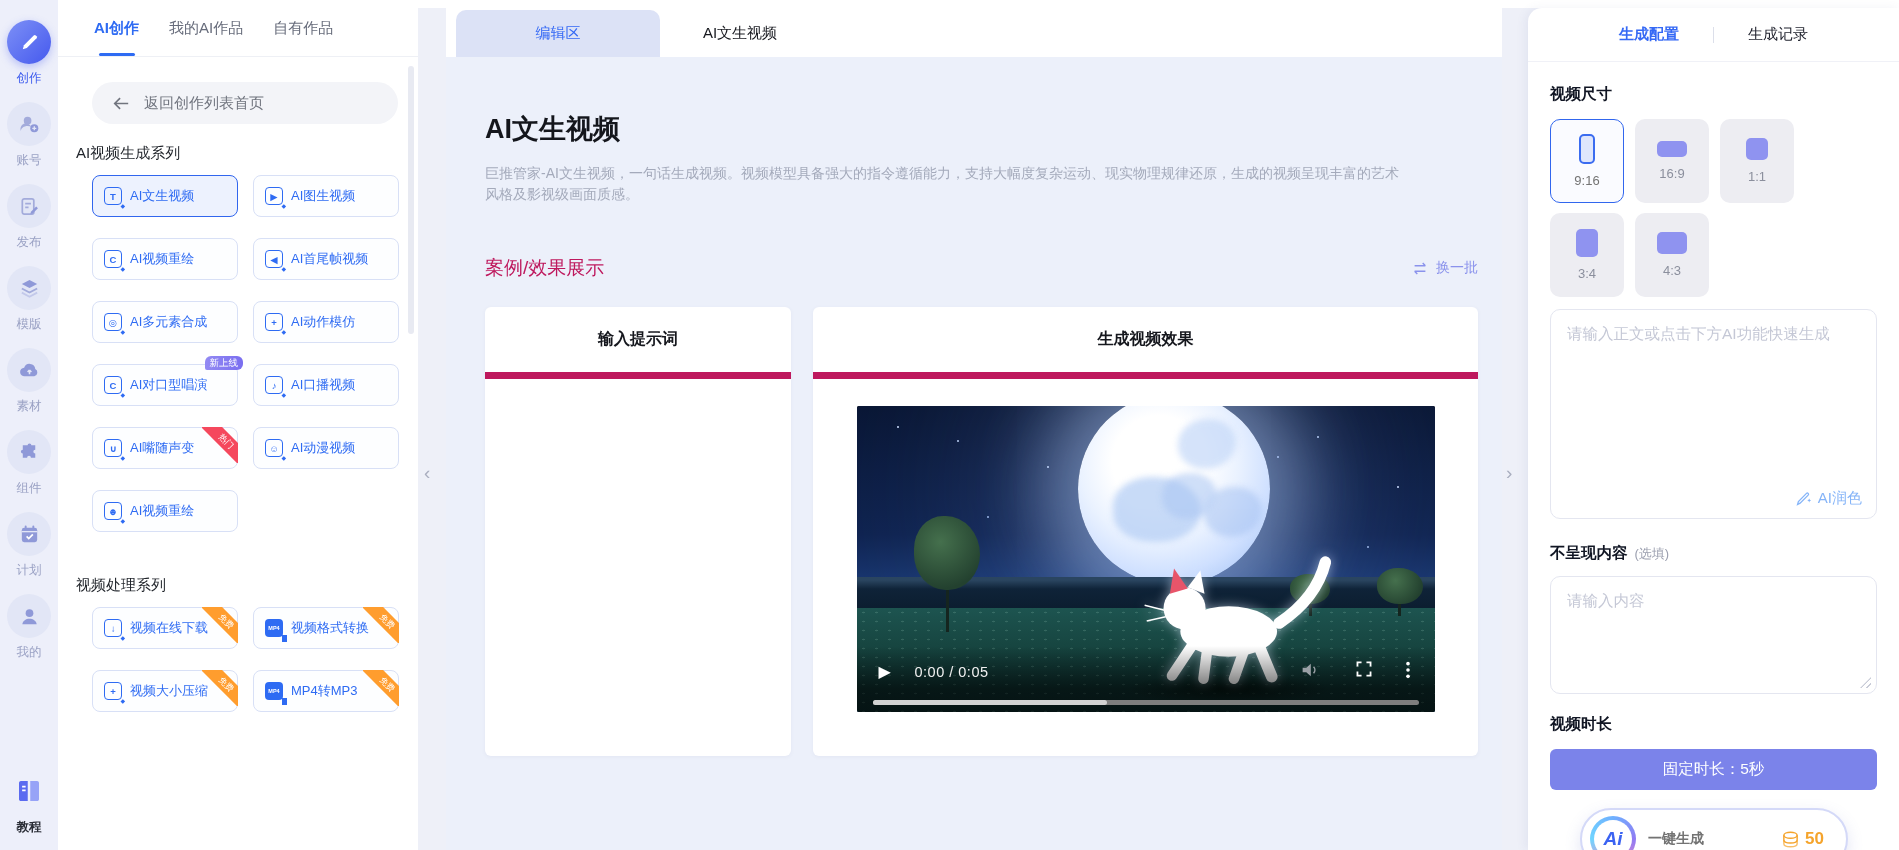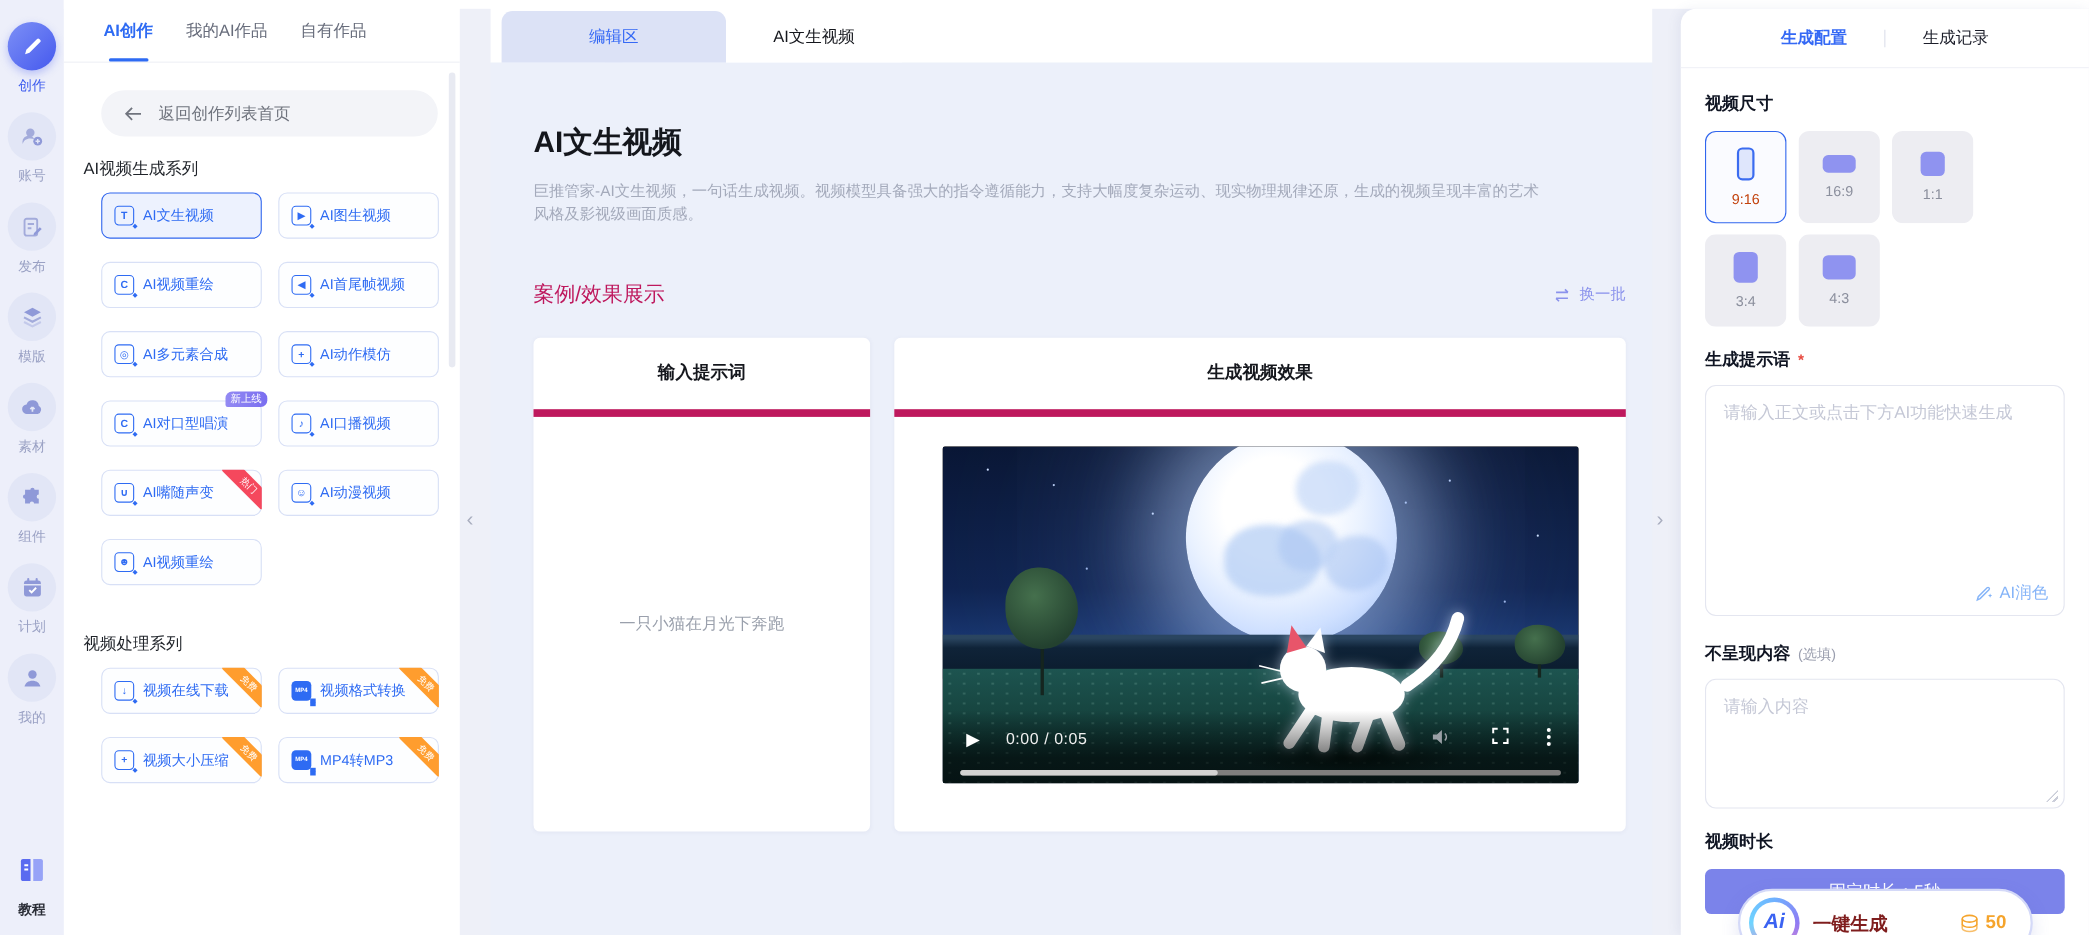--- a/index.html
+++ b/index.html
@@ -125,42 +125,42 @@
   .rp-h { font-size:15.5px; font-weight:700; color:#101523; display:flex; align-items:baseline; gap:7px; }
   .rp-h .req { color:#e8493f; font-size:14px; }
   .rp-h .hint { color:#9a9eae; font-size:13px; font-weight:400; }
   .size-grid { margin-top:14px; display:flex; flex-wrap:wrap; gap:10px 11px; }
   .size-card { width:74px; height:84px; border-radius:10px; background:#ededf2; display:flex; flex-direction:column;
                align-items:center; justify-content:center; gap:9px; cursor:pointer; border:1px solid transparent; }
   .size-card .shape { background:#8f93f0; border-radius:5px; }
   .size-card .sz-label { font-size:13px; color:#8b8f9d; }
   .size-card.selected { background:#fafbff; border:1px solid #3166ee; }
   .size-card.selected .shape { background:#dfe6fc; border:2px solid #3b6cf0; }
-  .size-card.selected .sz-label { color:#c2410c; }
+  .size-card.selected .sz-label { color:#737373; }
   .shape.s916 { width:16px; height:30px; } .shape.s169 { width:30px; height:16px; }
   .shape.s11 { width:22px; height:22px; } .shape.s34 { width:22px; height:28px; } .shape.s43 { width:30px; height:22px; }
   .mt20 { margin-top:20px; } .mt24 { margin-top:24px; }
   .ta { margin-top:12px; border:1px solid #e4e6f0; border-radius:10px; background:#fff; position:relative; cursor:text; }
   .ta .ph { padding:14px 16px; font-size:15.5px; color:#c5c8d6; }
   .ta.ta1 { height:210px; } .ta.ta2 { height:118px; }
   .ta2::after { content:""; position:absolute; right:5px; bottom:5px; width:11px; height:11px;
                 background:repeating-linear-gradient(-45deg, transparent 0 2.5px, #c9ccd8 2.5px 4px);
                 clip-path:polygon(100% 0, 100% 100%, 0 100%); }
   .polish { position:absolute; right:14px; bottom:10px; display:flex; align-items:center; gap:6px;
             color:#85b4f8; font-size:15px; cursor:pointer; }
   .duration-btn { margin-top:14px; height:41px; background:#7b83ea; border-radius:6px; color:#fff; font-size:15.5px;
                   display:flex; align-items:center; justify-content:center; cursor:pointer; }
   .gen-pill { position:absolute; left:52px; top:800px; width:268px; height:62px; background:#fff; border-radius:32px;
               border:2px solid #d4d9f8; box-shadow:0 6px 16px rgba(100,110,200,.18); display:flex; align-items:center;
               padding:0 22px 0 8px; gap:12px; cursor:pointer; }
   .ai-logo { width:46px; height:46px; border-radius:50%; flex:none; display:flex; align-items:center; justify-content:center;
              background:conic-gradient(#6fb1ff,#8f7bf3,#ef8cc9,#6fd4ff,#6fb1ff); }
   .ai-logo .inner { width:38px; height:38px; border-radius:50%; background:#fff; display:flex; align-items:center;
              justify-content:center; color:#3b63f2; font-weight:800; font-size:19px; font-style:italic; }
-  .gen-label { color:#7f1d1d; font-size:17px; font-weight:600; }
+  .gen-label { color:#737373; font-size:14px; font-weight:600; }
   .cost { margin-left:auto; display:flex; align-items:center; gap:5px; color:#f5a42c; font-size:17px; font-weight:700; }
 </style>
 </head>
 <body>
 
 <nav class="rail">
   <div class="rail-item active">
     <span class="rail-ic grad">
       <svg viewBox="0 0 24 24">
           <path d="M5 19l1.2-4.2L16.4 4.6a1.5 1.5 0 012.1 0l.9.9a1.5 1.5 0 010 2.1L9.2 17.8 5 19z" fill="#fff"></path>
@@ -371,21 +371,20 @@
               <path d="M4 4h12M16 4l-3-3M16 10H4M4 10l3 3"></path>
             </svg>
         </span>
         <span>换一批</span>
       </span>
     </div>
 
     <div class="cards">
       <div class="card prompt-card">
         <div class="card-header">输入提示词</div>
-        <div class="prompt-body">一只小猫在月光下奔跑</div>
       </div>
 
       <div class="card result-card">
         <div class="card-header">生成视频效果</div>
         <div class="video-wrap">
           <div class="sky"></div>
           <div class="stars"></div>
           <div class="moon"></div>
           <div class="hedge"></div>
           <div class="grass"></div>
@@ -470,24 +469,20 @@
       <div class="size-card">
         <span class="shape s34"></span>
         <span class="sz-label">3:4</span>
       </div>
       <div class="size-card">
         <span class="shape s43"></span>
         <span class="sz-label">4:3</span>
       </div>
     </div>
 
-    <div class="rp-h mt20">
-      <span>生成提示语</span>
-      <span class="req">*</span>
-    </div>
     <div class="ta ta1">
       <div class="ph">请输入正文或点击下方AI功能快速生成</div>
       <span class="polish">
         <span style="display:flex">
           <svg width="17" height="17" viewBox="0 0 20 20" fill="none" stroke="#85b4f8" stroke-width="1.5">
               <path d="M3 17l1-3.5L13.5 4a1.4 1.4 0 012 2L6 15.5 3 17z"></path>
               <path d="M16 11.6l.7-1.6.7 1.6 1.6.7-1.6.7-.7 1.6-.7-1.6-1.6-.7 1.6-.7z" fill="#85b4f8" stroke="none"></path>
             </svg>
         </span>
         <span>AI润色</span>

